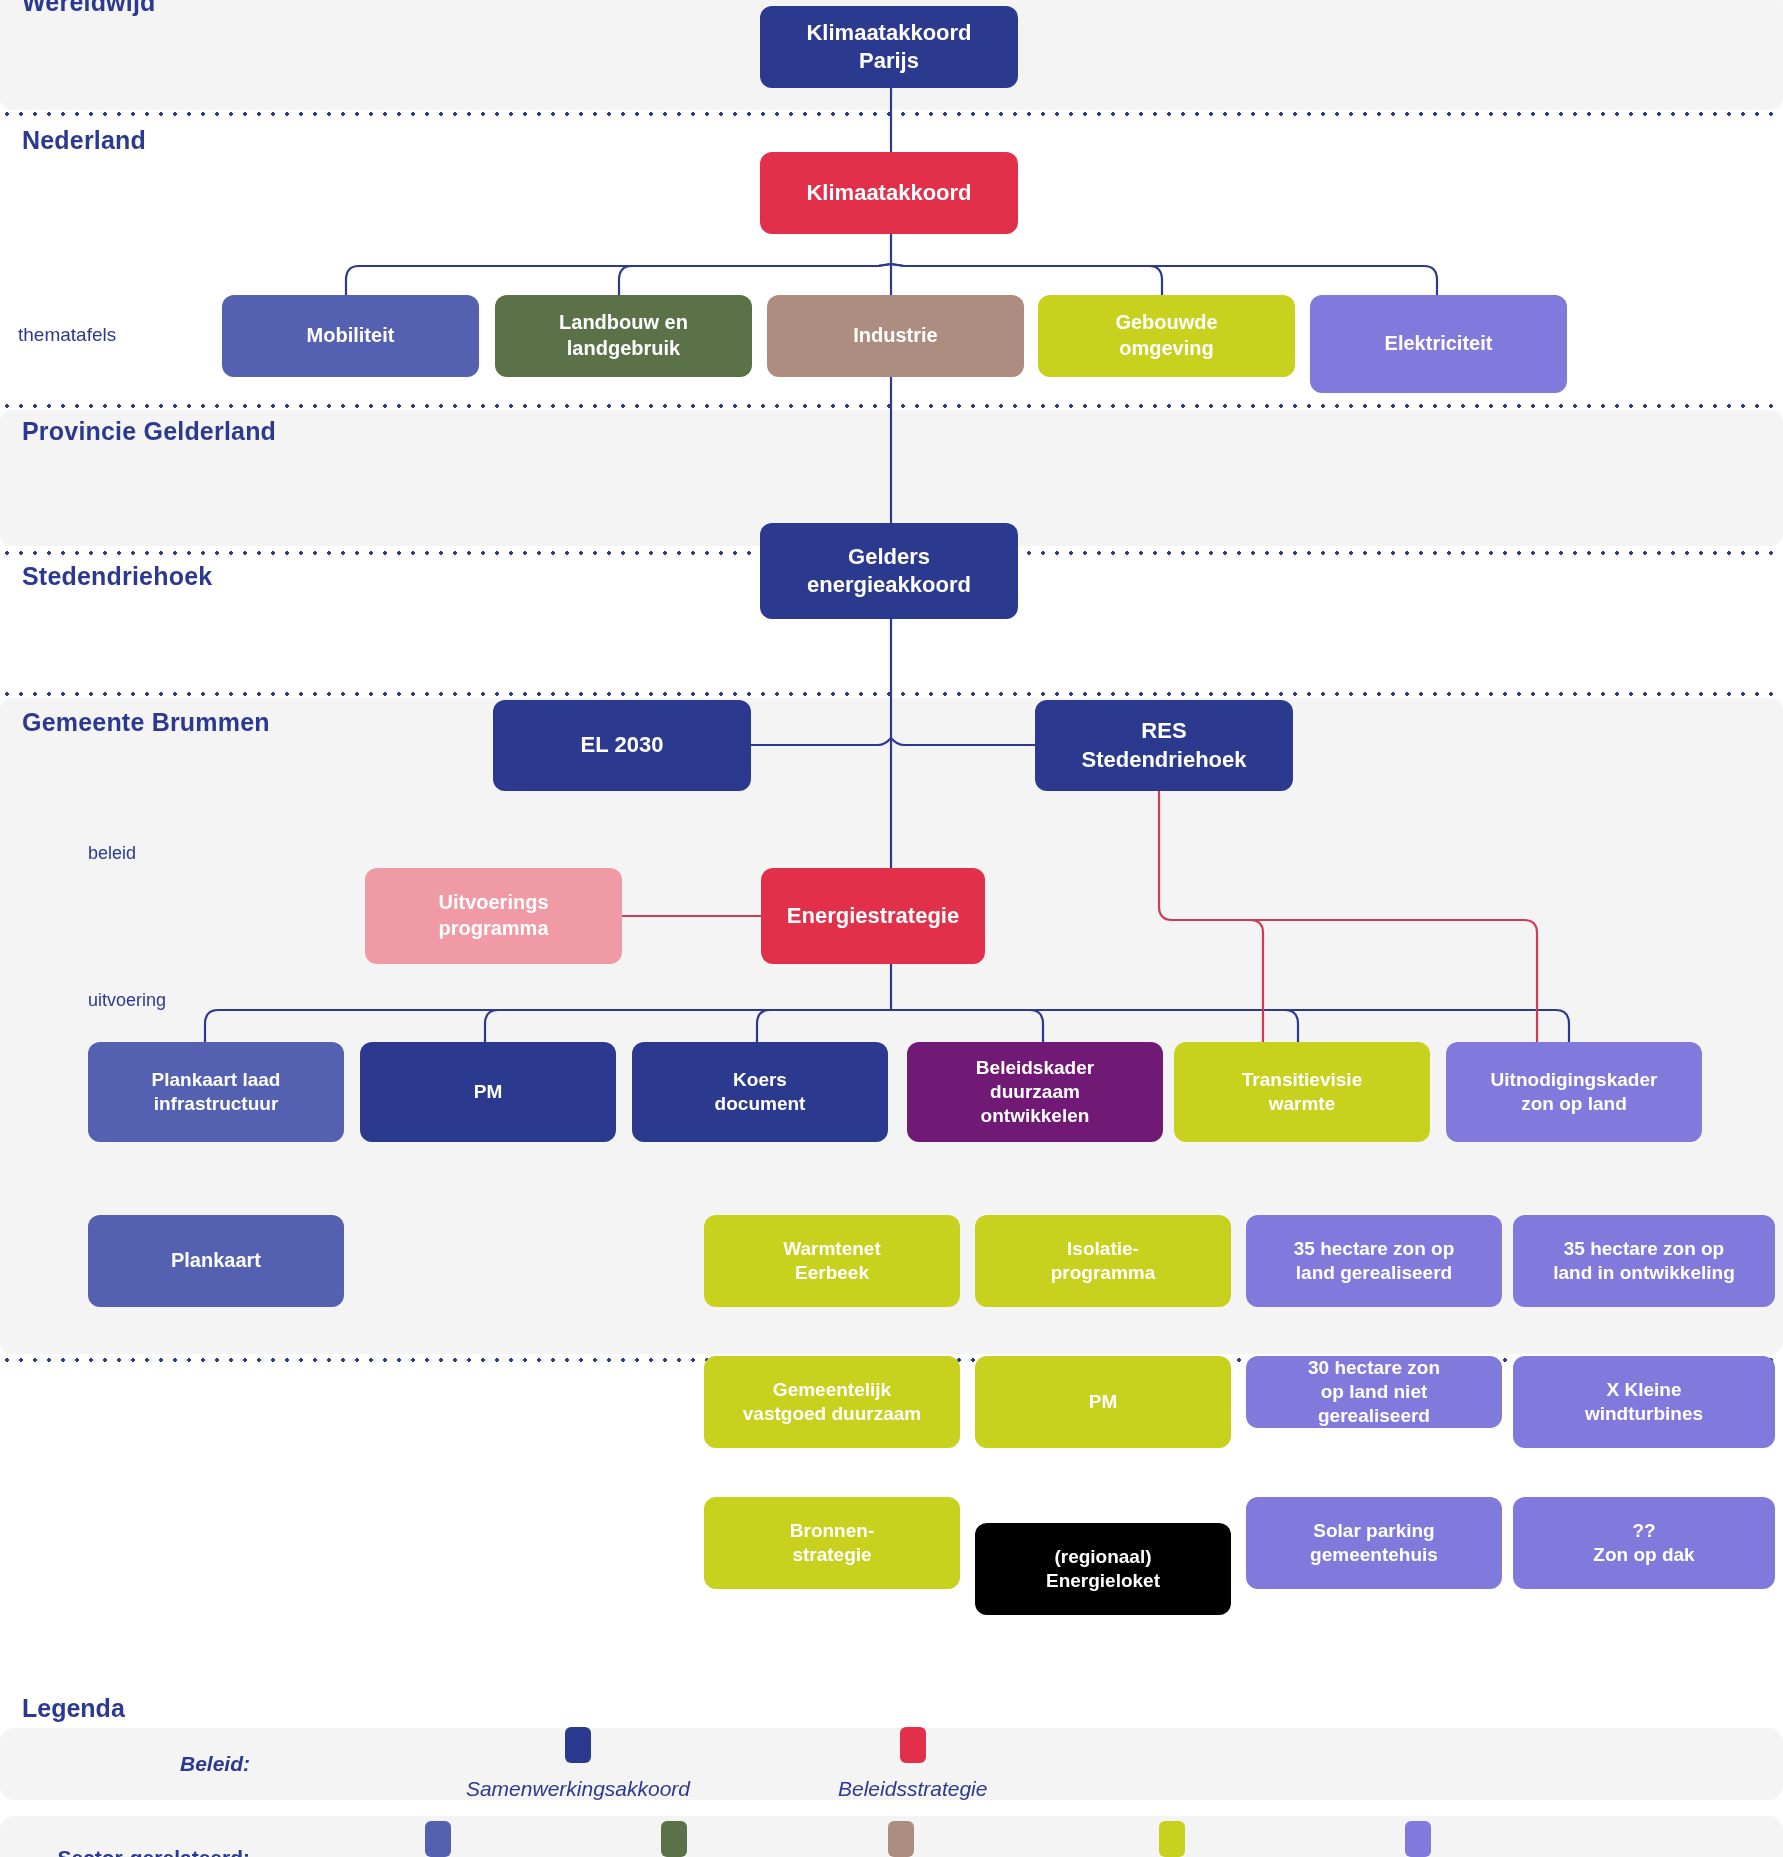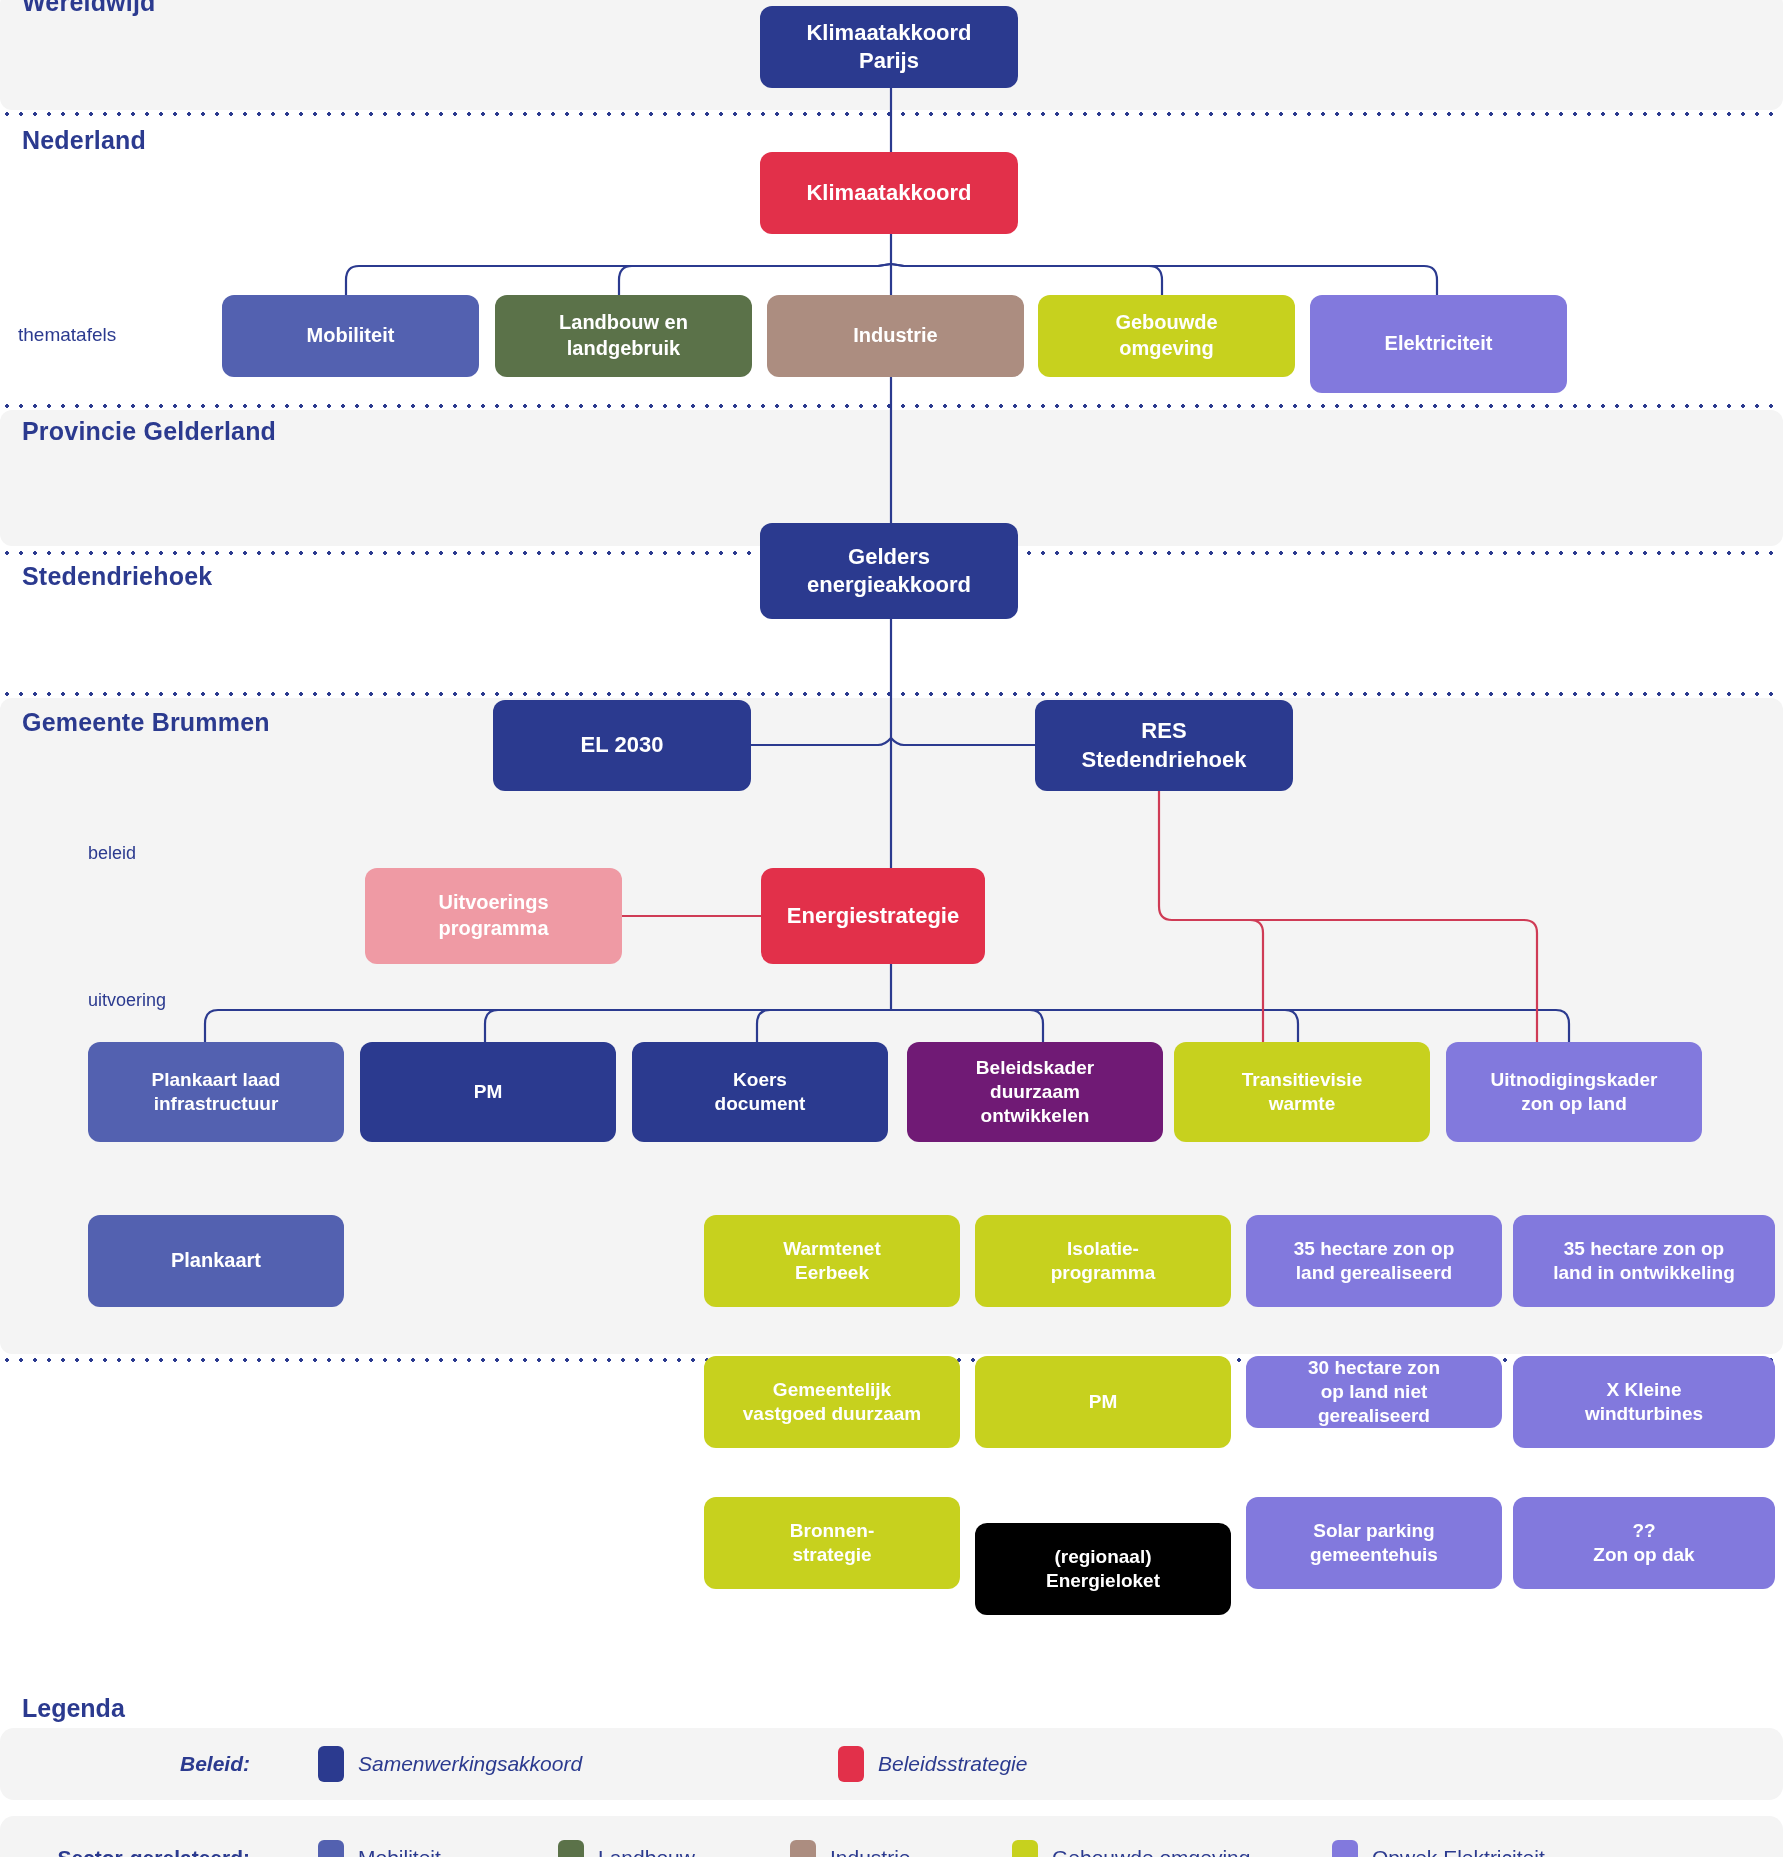--- a/index.html
+++ b/index.html
@@ -60,21 +60,21 @@
   }
   .legend-row{
     position:absolute; left:0; width:1783px; height:72px;
     background:#f4f4f4; border-radius:14px;
     display:flex; align-items:center;
   }
   .legend-row .lbl{
     font-size:21px; font-weight:bold; color:#2b3a8f; white-space:nowrap;
     text-align:right;
   }
-  .legend-item{ display:flex; align-items:center; gap:14px; white-space:nowrap; }
+  .legend-item{ display:flex; align-items:center; gap:14px; white-space:nowrap;flex-direction:column; }
   .swatch{ width:26px; height:36px; border-radius:6px; flex:0 0 auto; }
   .legend-item .txt{ font-size:21px; color:#2b3a8f; }
 </style>
 </head>
 <body>
 <div id="root">
 
 <div class="band gray" style="top:-8px;height:118px;"></div>
 <div class="band-title" style="top:-12px;">Wereldwijd</div>
 <div class="dotline" style="top:112px;"></div>

